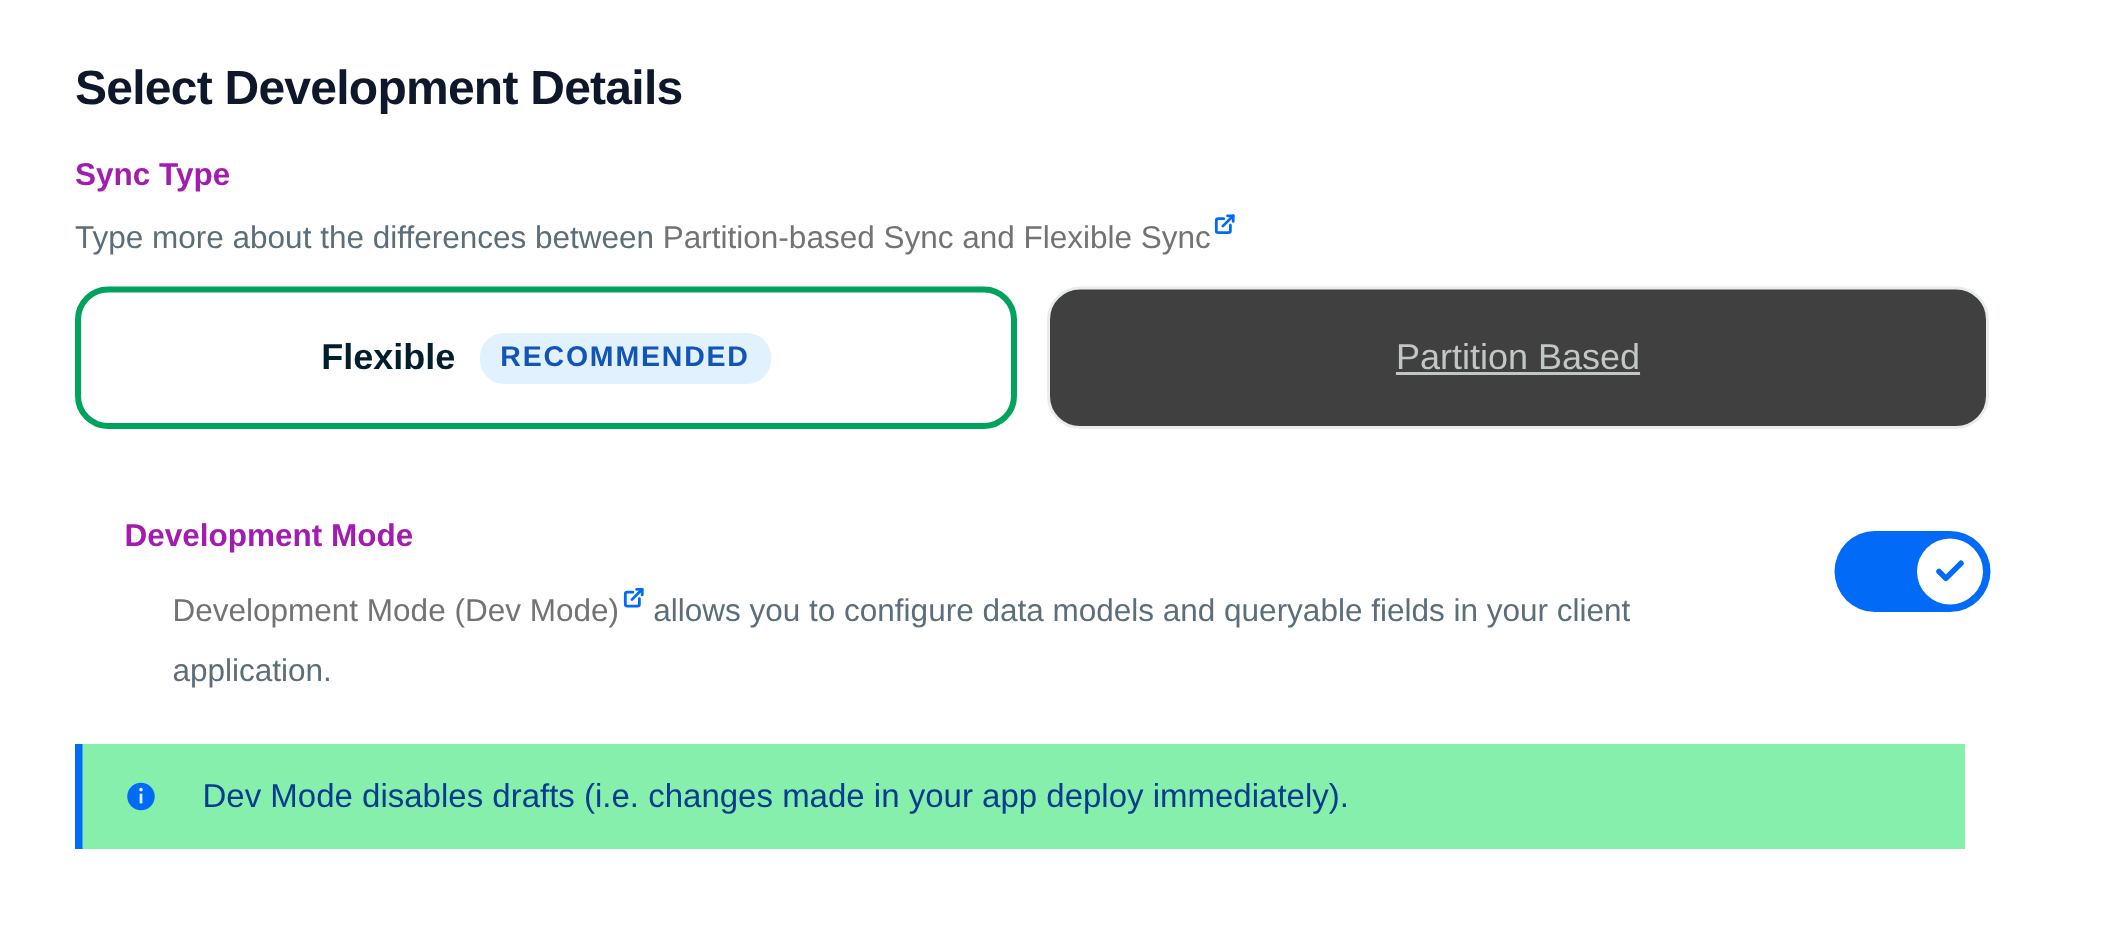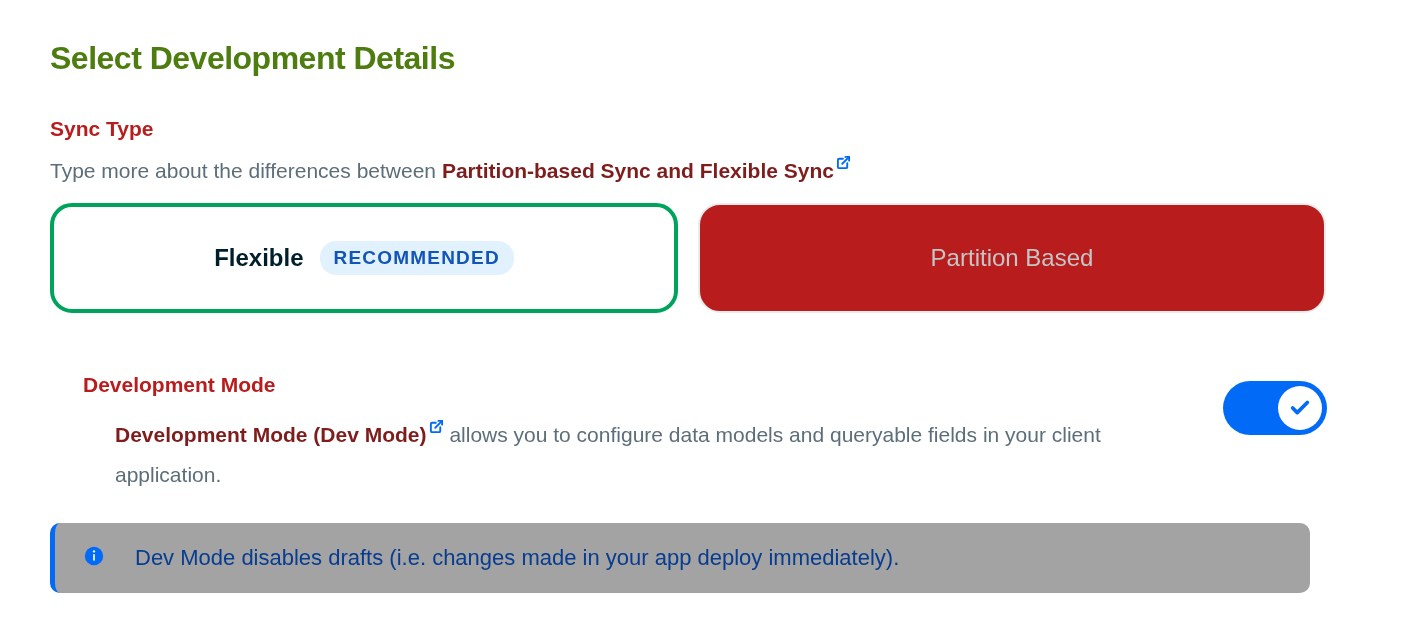--- a/index.html
+++ b/index.html
@@ -10,77 +10,78 @@
     body {
       font-family: -apple-system, BlinkMacSystemFont, "Segoe UI", Helvetica, Arial, sans-serif;
       background: #ffffff;
       padding: 40px 50px;
       width: 1410px;
       color: #001e2b;
     }
     .page-title {
       font-size: 32px;
       font-weight: 700;
-      color: #4d7c0f;
-      margin-bottom: 40px;
+      color: #0f172a;
+      margin-bottom: 28px;
       letter-spacing: -0.5px;
     }
     .section-label {
       font-size: 21px;
       font-weight: 600;
-      color: #b91c1c;
+      color: #a21caf;
       margin-bottom: 10px;
     }
     .section-desc {
       font-size: 21px;
       color: #5c6e79;
       font-weight: 400;
       margin-bottom: 20px;
     }
     .link {
-      color: #7f1d1d;
+      color: #737373;
       text-decoration: none;
-      font-weight: 700;
+      font-weight: 400;
     }
     .external-icon {
       display: inline-block;
       vertical-align: super;
       margin-left: 2px;
     }
     .external-icon svg {
       width: 15px;
       height: 15px;
     }
     .button-row {
       display: flex;
       gap: 20px;
       margin-bottom: 60px;
     }
     .option-button {
       flex: 1;
       max-width: 628px;
-      height: 110px;
+      height: 95px;
       border-radius: 22px;
       display: flex;
       align-items: center;
       justify-content: center;
       cursor: pointer;
       font-size: 24px;
       font-weight: 600;
     }
     .option-button.selected {
       border: 4px solid #00a35c;
       background: #ffffff;
       color: #001e2b;
     }
     .option-button.unselected {
       border: 2px solid #e8edeb;
-      background: #b91c1c;
+      background: #404040;
       color: #c1c7c6;
       font-weight: 500;
+      text-decoration: underline;
     }
     .badge {
       display: inline-flex;
       align-items: center;
       background: #e1f2fe;
       color: #1254b7;
       font-size: 19px;
       font-weight: 700;
       letter-spacing: 1.2px;
       padding: 6px 14px;
@@ -125,26 +126,26 @@
       display: flex;
       align-items: center;
       justify-content: center;
     }
     .toggle-knob svg {
       width: 22px;
       height: 22px;
     }
     .info-banner {
       margin-top: 28px;
-      background: #a3a3a3;
+      background: #86efac;
       border-left: 5px solid #016bf8;
-      border-radius: 10px;
+      border-radius: 0;
       padding: 22px 28px;
       display: flex;
-      align-items: flex-start;
+      align-items: center;
       gap: 30px;
       max-width: 1260px;
     }
     .info-icon {
       flex-shrink: 0;
       width: 22px;
       height: 22px;
       display: flex;
       align-items: center;
       justify-content: center;

